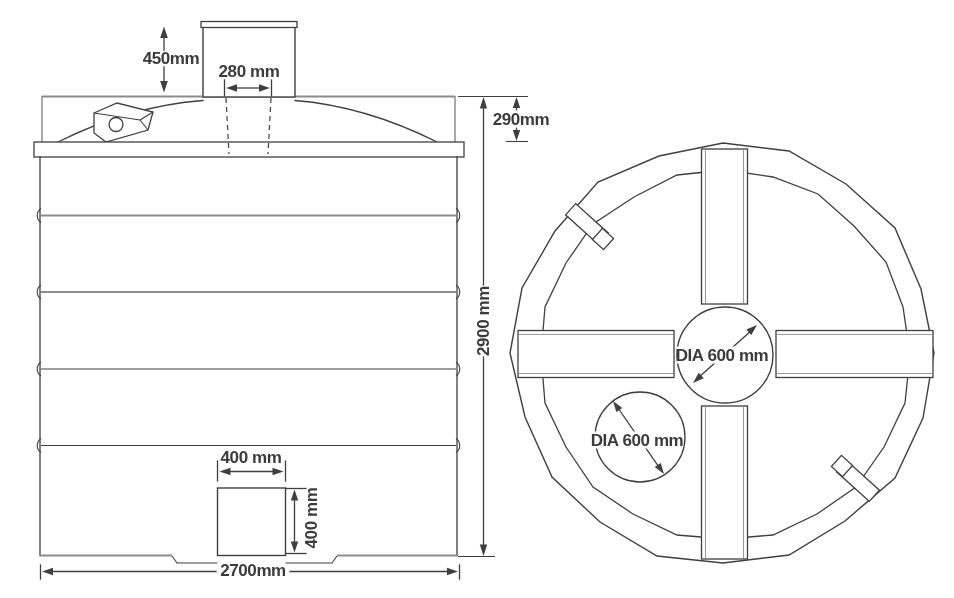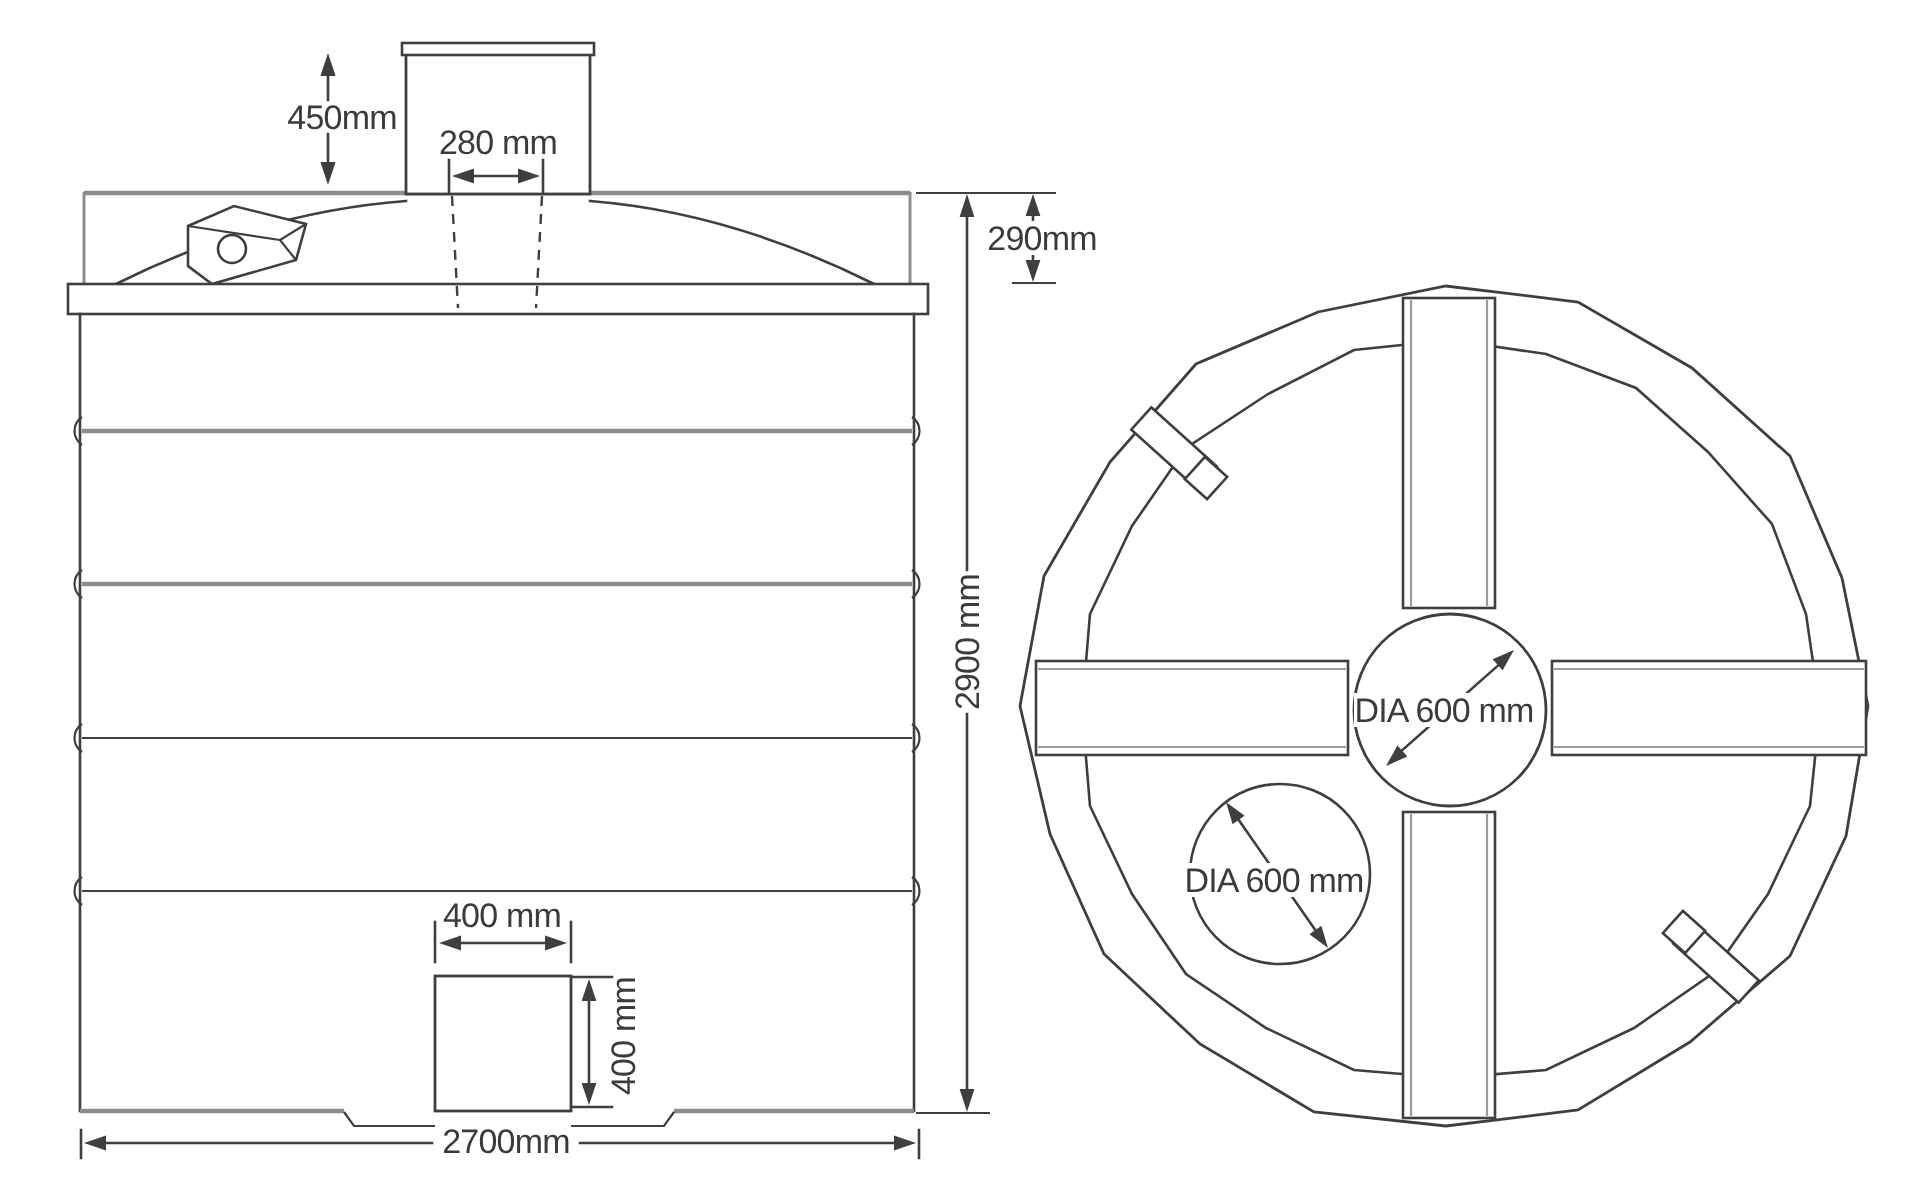--- a/index.html
+++ b/index.html
@@ -1,18 +1,18 @@
 <!DOCTYPE html>
 <html><head>
 <meta charset="utf-8">
 <title>Tank Technical Drawing</title>
 <style>
   html,body{margin:0;padding:0;background:#ffffff;}
   #stage{position:relative;width:954px;height:598px;background:#ffffff;overflow:hidden;
-         font-family:"Liberation Sans", sans-serif;}
+         font-family:"Liberation Sans", sans-serif;font-weight:bold;}
   svg{display:block;}
   .ln  {stroke:#3f3f3f;stroke-width:1.3;fill:none;stroke-linecap:square;}
   .lnthin{stroke:#3f3f3f;stroke-width:1.1;fill:none;}
   .gray2{stroke:#8c8c8c;stroke-width:2.2;fill:none;}
   .gray1{stroke:#8c8c8c;stroke-width:1.5;fill:none;}
   .grayin{stroke:#9a9a9a;stroke-width:1.1;fill:none;}
   .wf  {fill:#ffffff;stroke:#3f3f3f;stroke-width:1.3;}
   .wf14{fill:#ffffff;stroke:#3f3f3f;stroke-width:1.4;}
   .hd  {fill:#3f3f3f;stroke:none;}
   .dash{stroke:#3f3f3f;stroke-width:1.2;fill:none;stroke-dasharray:5 4;}

